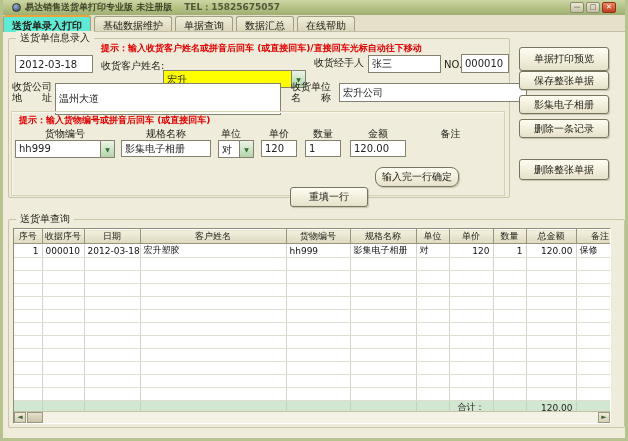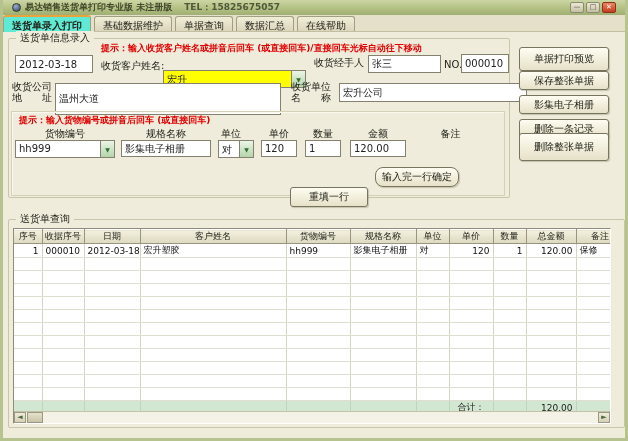--- a/index.html
+++ b/index.html
@@ -134,21 +134,21 @@
   <input class="txt" style="left: 302px; top: 140px; width: 36px; height: 17px;" value="1">
   <input class="txt" style="left: 347px; top: 140px; width: 56px; height: 17px;" value="120.00">
 
   <div class="btn" style="left:287px;top:167px;width:78px;height:20px;margin-top:20px;">重填一行</div>
   <div class="btn" style="left:372px;top:167px;width:84px;height:20px;border-radius:8px;">输入完一行确定</div>
 
   <div class="btn" style="left:516px;top:47px;width:90px;height:24px;">单据打印预览</div>
   <div class="btn" style="left:516px;top:71px;width:90px;height:19px;">保存整张单据</div>
   <div class="btn" style="left:516px;top:95px;width:90px;height:19px;">影集电子相册</div>
   <div class="btn" style="left:516px;top:119px;width:90px;height:19px;">删除一条记录</div>
-  <div class="btn" style="left:516px;top:133px;width:90px;height:28px;">删除整张单据</div>
+  <div class="btn" style="left:516px;top:159px;width:90px;height:21px;">删除整张单据</div>
 
   <div class="groupbox" style="left:5px;top:219px;width:617px;height:209px;">
     <span class="legend">送货单查询</span>
   </div>
 
   <div class="tablewrap">
     <table class="grid">
       <colgroup>
           <col style="width: 28px;">
           <col style="width: 42px;">

